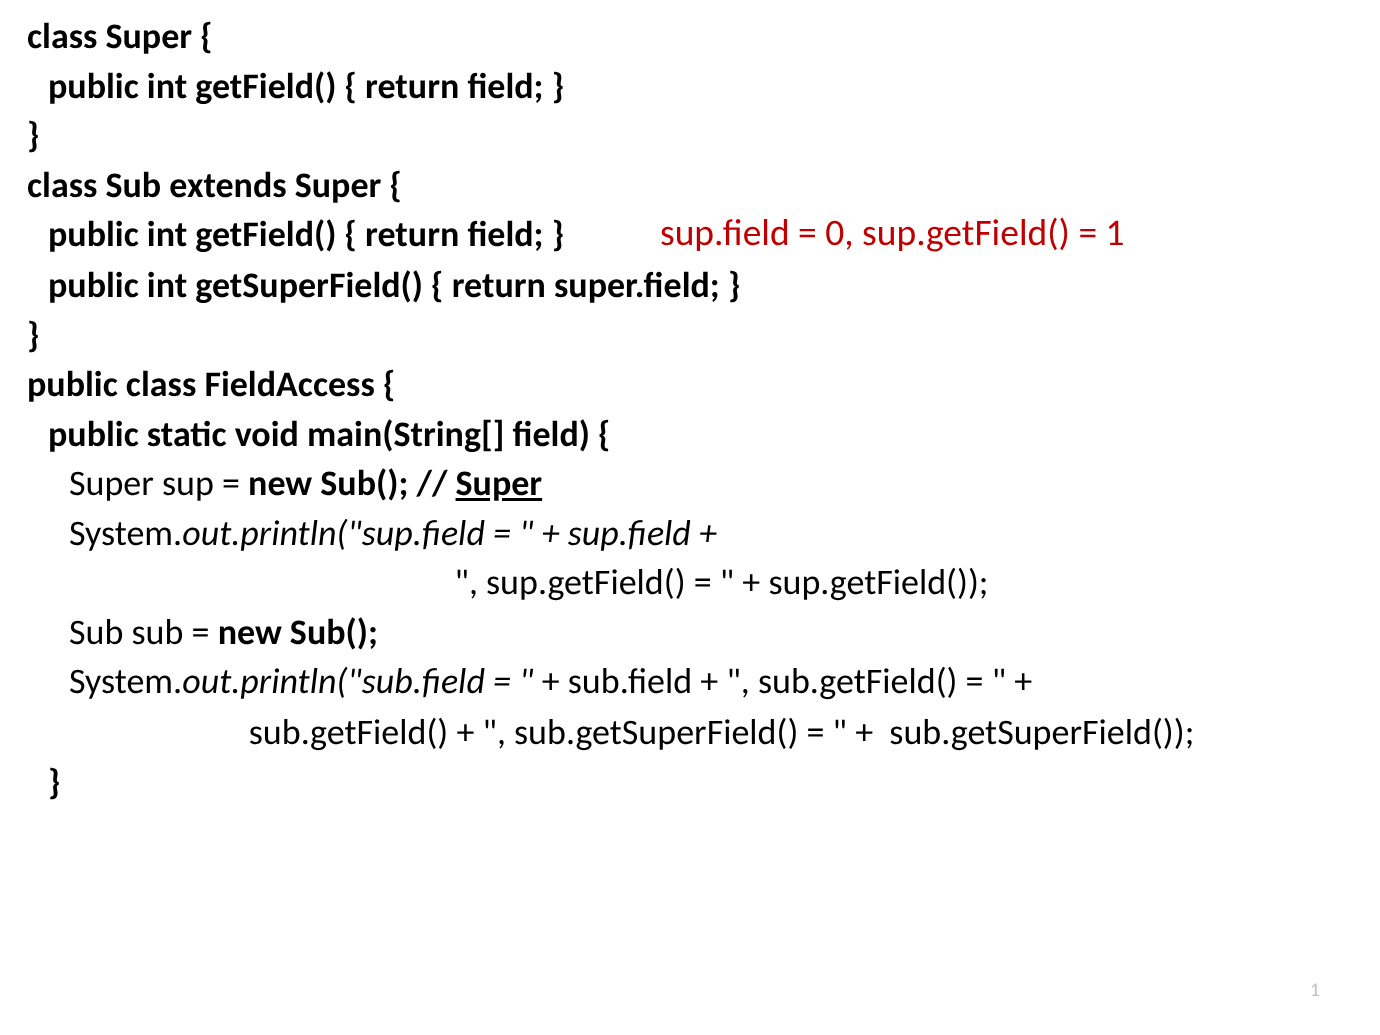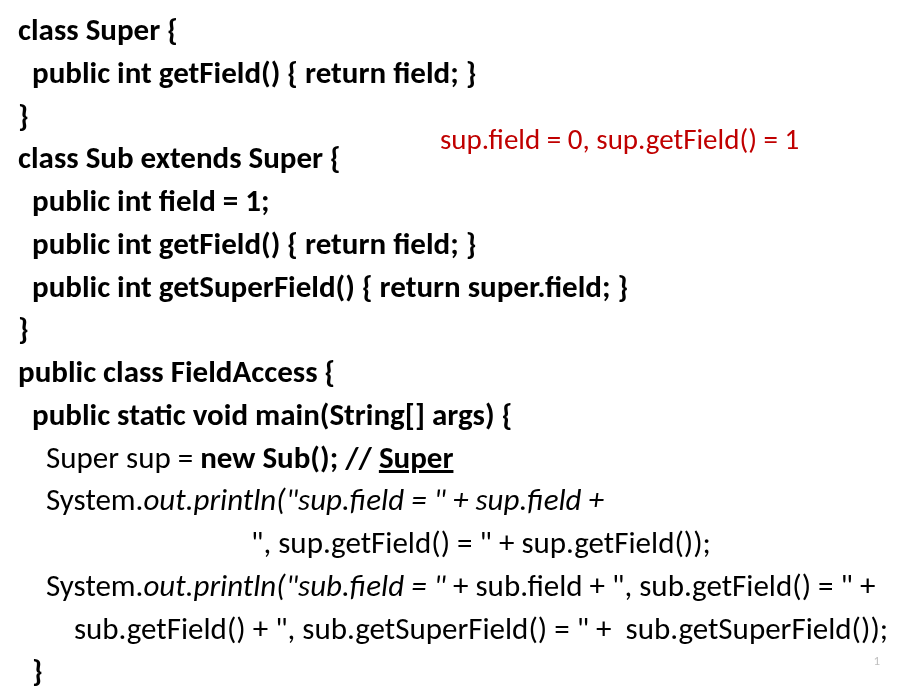--- a/index.html
+++ b/index.html
@@ -15,21 +15,21 @@
       position: relative;
       overflow: hidden;
     }
     .slide {
       padding: 8px 18px;
       position: relative;
       width: 100%;
       height: 100%;
     }
     .code-line {
-      font-size: 31px;
+      font-size: 24px;
       line-height: 1.38;
       font-weight: bold;
       color: #000;
       white-space: pre;
     }
     .code-line.indent1 {
       padding-left: 14px;
     }
     .code-line.indent2 {
       padding-left: 28px;
@@ -43,53 +43,53 @@
     }
     .italic {
       font-style: italic;
       font-weight: normal;
     }
     .underline {
       text-decoration: underline;
     }
     .output-box {
       position: absolute;
-      top: 120px;
+      top: 138px;
       left: 440px;
       color: #C00000;
-      font-size: 29px;
+      font-size: 25px;
       line-height: 1.35;
       font-weight: normal;
     }
     .page-number {
       position: absolute;
       bottom: 22px;
       right: 40px;
       font-size: 13px;
       color: #bfbfbf;
     }
   </style>
 </head>
 <body>
 
 <div class="slide">
 
   <div class="code-line">class Super {</div>
   <div class="code-line indent1">public int getField() { return field; }</div>
   <div class="code-line">}</div>
   <div class="code-line">class Sub extends Super {</div>
-  <div class="code-line indent1">public int field = 1;</div>
   <div class="code-line indent1">public int getField() { return field; }</div>
   <div class="code-line indent1">public int getSuperField() { return super.field; }</div>
   <div class="code-line">}</div>
   <div class="code-line">public class FieldAccess {</div>
-  <div class="code-line indent1">public static void main(String[] args) {</div>
+  <div class="code-line indent1">public static void main(String[] field) {</div>
   <div class="code-line indent2"><span class="normal">Super sup = </span><span>new Sub(); // </span><span class="underline">Super</span></div>
   <div class="code-line indent2"><span class="normal">System.</span><span class="italic">out.println("sup.field = " + sup.field +</span></div>
   <div class="code-line indent3 normal">", sup.getField() = " + sup.getField());</div>
+  <div class="code-line indent2"><span class="normal">Sub sub = </span><span>new Sub();</span></div>
   <div class="code-line indent2"><span class="normal">System.</span><span class="italic">out.println("sub.field = " </span><span class="normal">+ sub.field + ", sub.getField() = " +</span></div>
   <div class="code-line indent3 normal">sub.getField() + ", sub.getSuperField() = " +  sub.getSuperField());</div>
   <div class="code-line indent1">}</div>
 
   <div class="output-box">
     <div>sup.field = 0, sup.getField() = 1</div>
   </div>
 
   <div class="page-number">1</div>
 

